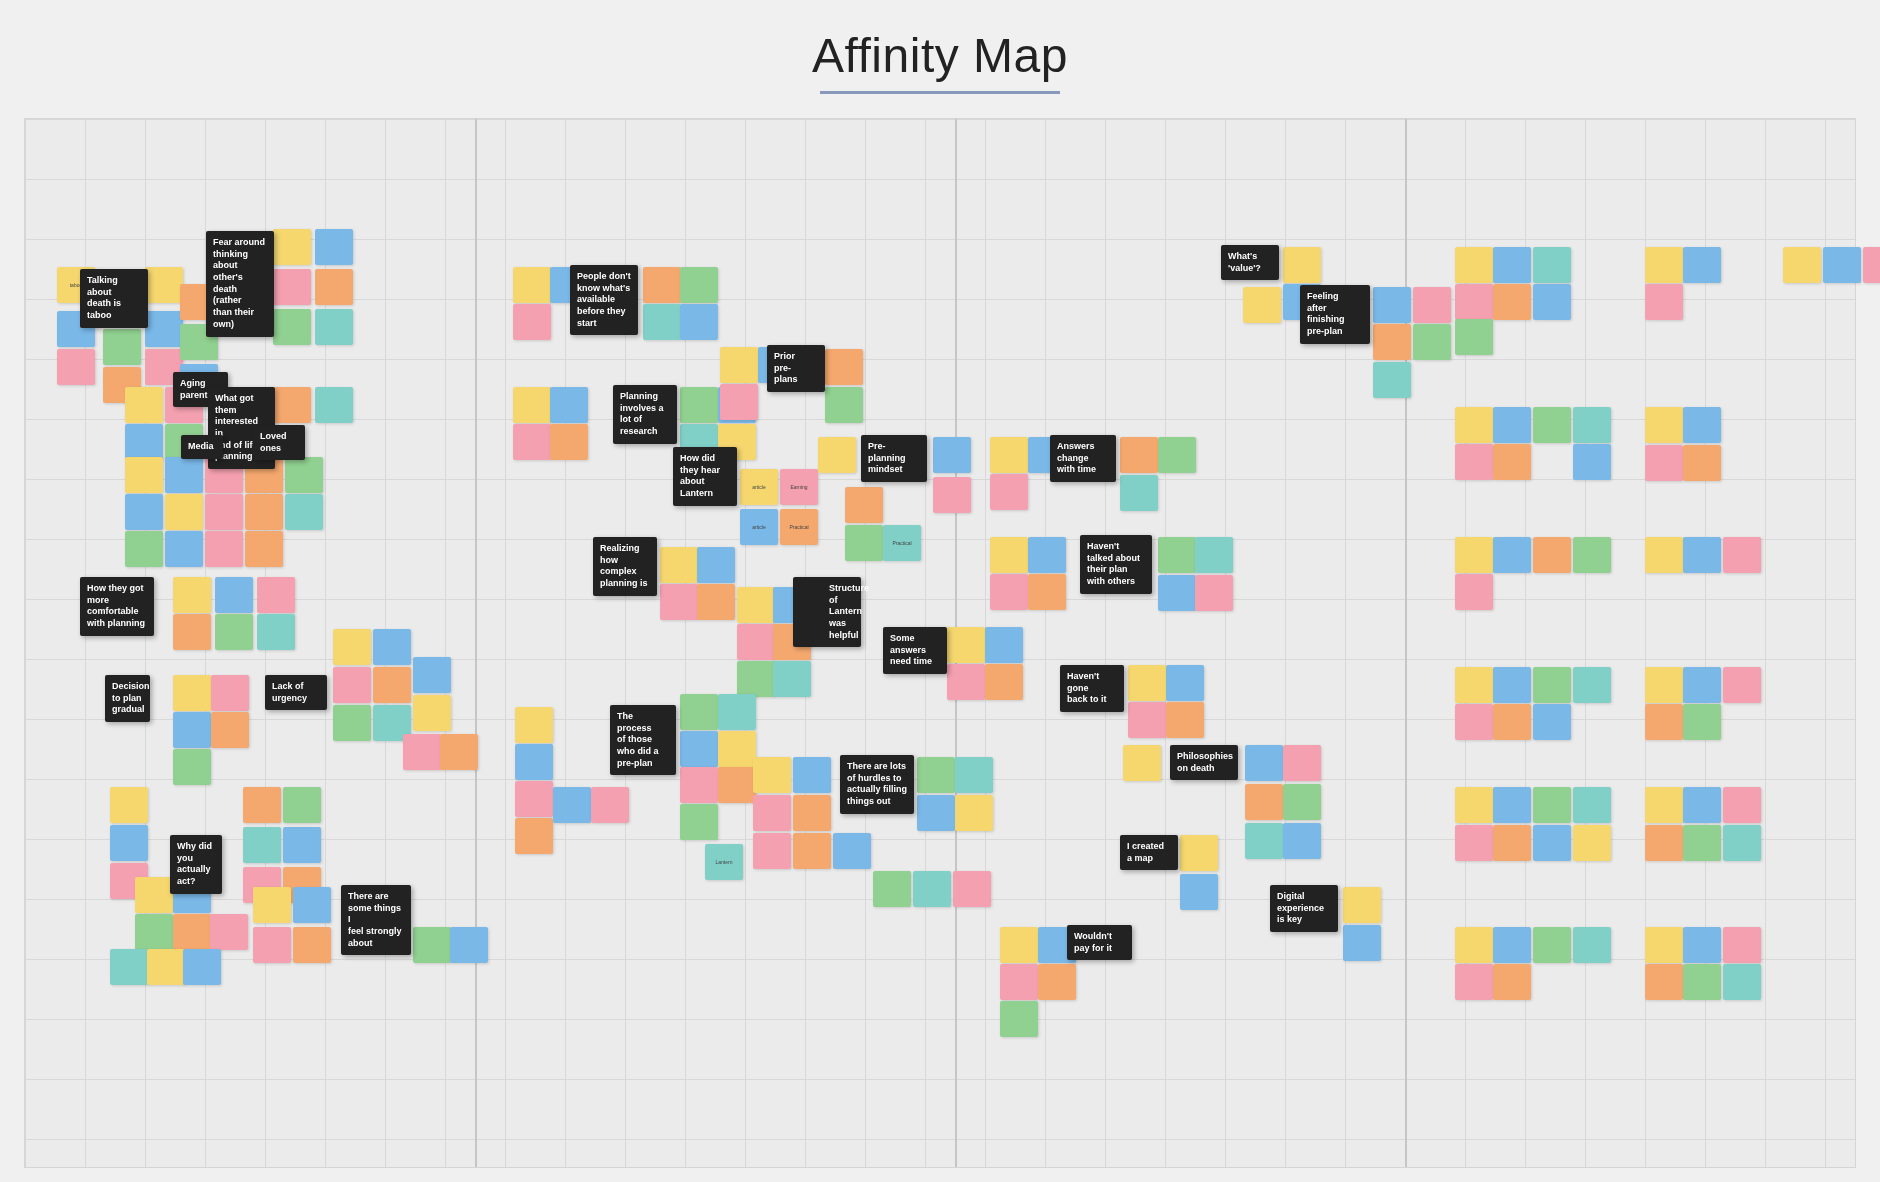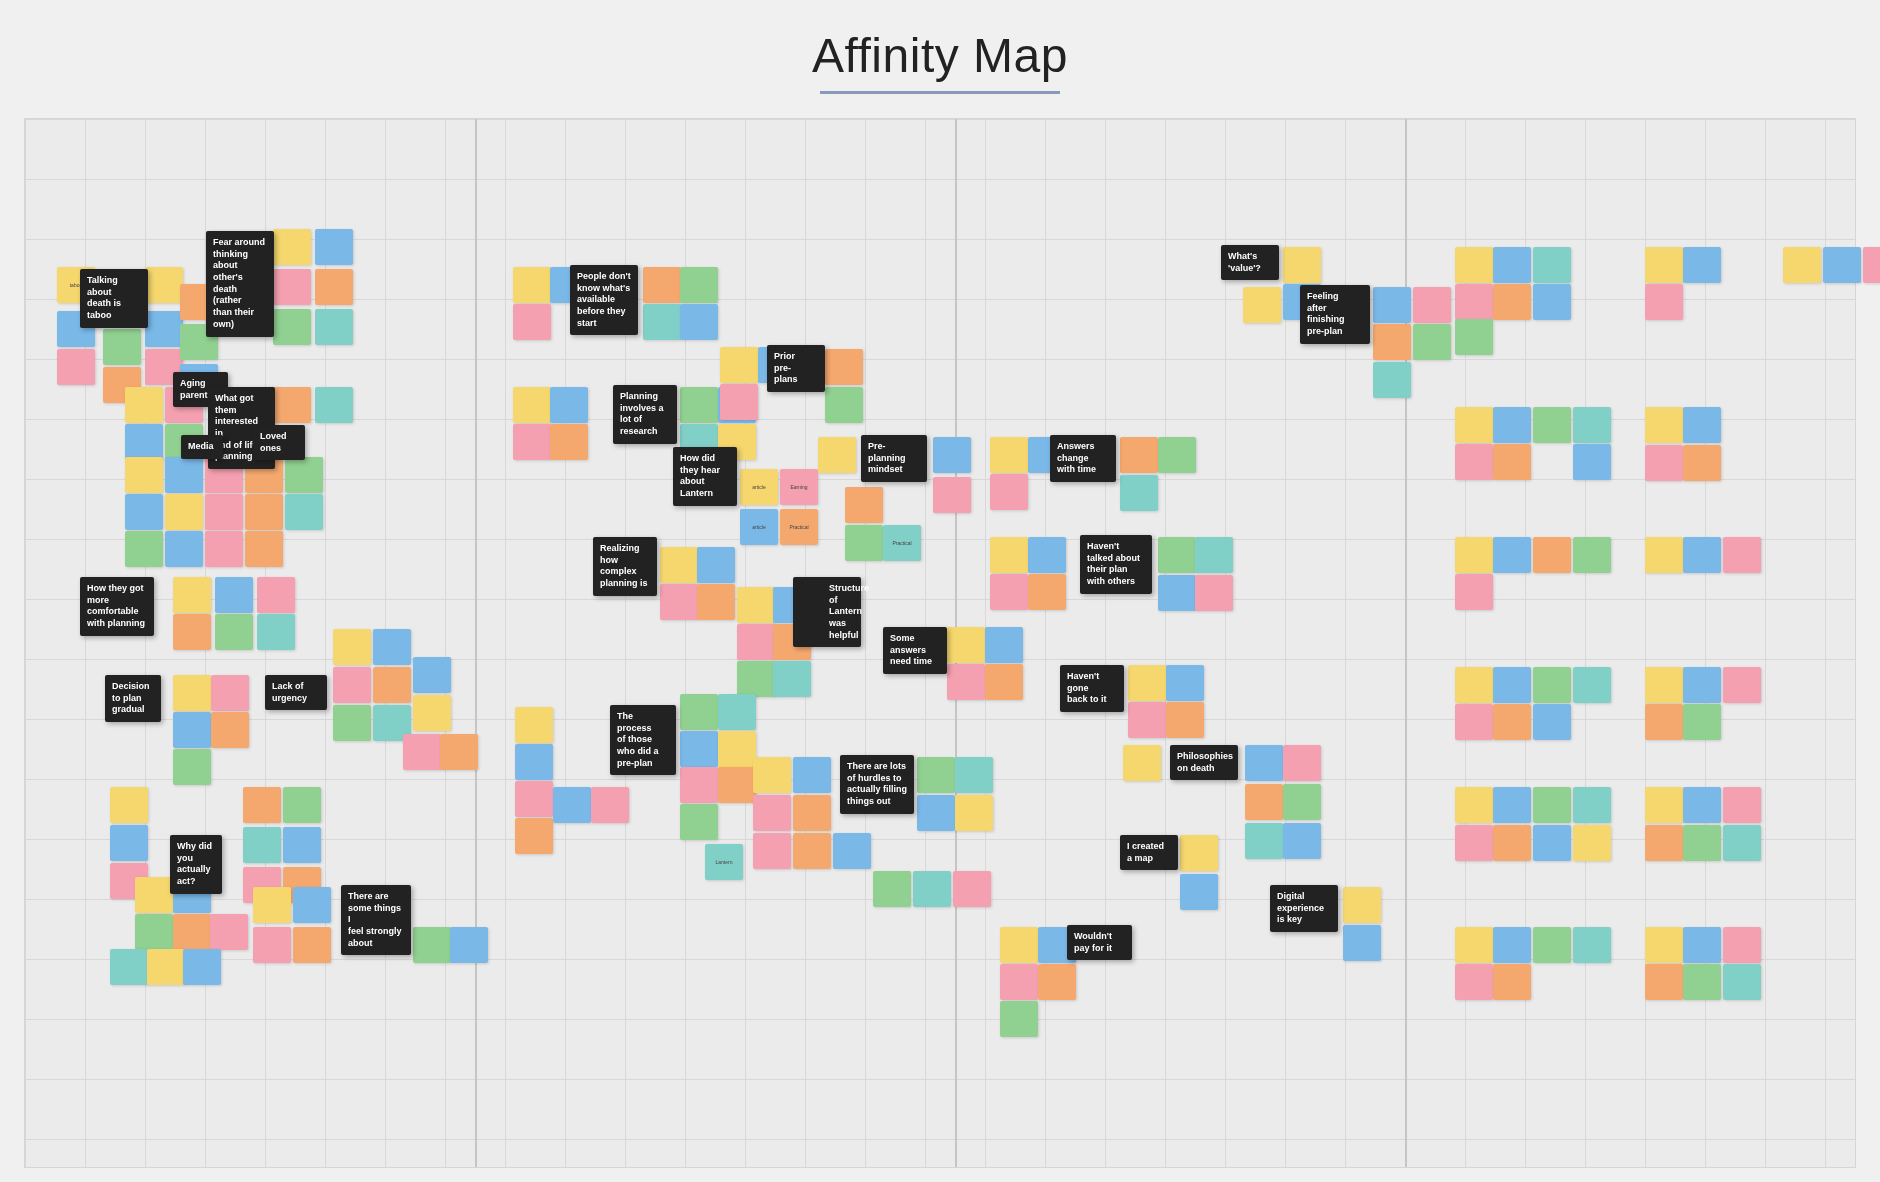--- a/index.html
+++ b/index.html
@@ -110,21 +110,21 @@
     <div class="divider-v" style="left: 930px"></div>
     <div class="divider-v" style="left: 1380px"></div>
 
     <div class="label-card" style="left:55px;top:150px;width:68px;">Talking<br>about<br>death is<br>taboo</div>
     <div class="label-card" style="left:181px;top:112px;width:68px;">Fear around<br>thinking<br>about other's<br>death (rather<br>than their own)</div>
     <div class="label-card" style="left:148px;top:253px;width:55px;">Aging<br>parents</div>
     <div class="label-card" style="left:183px;top:268px;width:67px;">What got them<br>interested in<br>end of life<br>planning</div>
     <div class="label-card" style="left:156px;top:316px;width:42px;">Media</div>
     <div class="label-card" style="left:228px;top:306px;width:52px;">Loved<br>ones</div>
     <div class="label-card" style="left:55px;top:458px;width:74px;">How they got<br>more<br>comfortable<br>with planning</div>
-    <div class="label-card" style="left:80px;top:556px;width:56px;">Decision<br>to plan<br>gradual</div>
+    <div class="label-card" style="left:80px;top:556px;width:45px;">Decision<br>to plan<br>gradual</div>
     <div class="label-card" style="left:240px;top:556px;width:62px;">Lack of<br>urgency</div>
     <div class="label-card" style="left:145px;top:716px;width:52px;">Why did<br>you<br>actually<br>act?</div>
     <div class="label-card" style="left:316px;top:766px;width:70px;">There are<br>some things I<br>feel strongly<br>about</div>
     <div class="label-card" style="left:545px;top:146px;width:68px;">People don't<br>know what's<br>available<br>before they<br>start</div>
     <div class="label-card" style="left:588px;top:266px;width:64px;">Planning<br>involves a<br>lot of<br>research</div>
     <div class="label-card" style="left:742px;top:226px;width:58px;">Prior<br>pre-<br>plans</div>
     <div class="label-card" style="left:648px;top:328px;width:64px;">How did<br>they hear<br>about<br>Lantern</div>
     <div class="label-card" style="left:568px;top:418px;width:64px;">Realizing<br>how<br>complex<br>planning is</div>
     <div class="label-card" style="left:768px;top:458px;width:68px;padding-left:36px;">Structure<br>of Lantern<br>was helpful</div>
     <div class="label-card" style="left:836px;top:316px;width:66px;">Pre-<br>planning<br>mindset</div>

